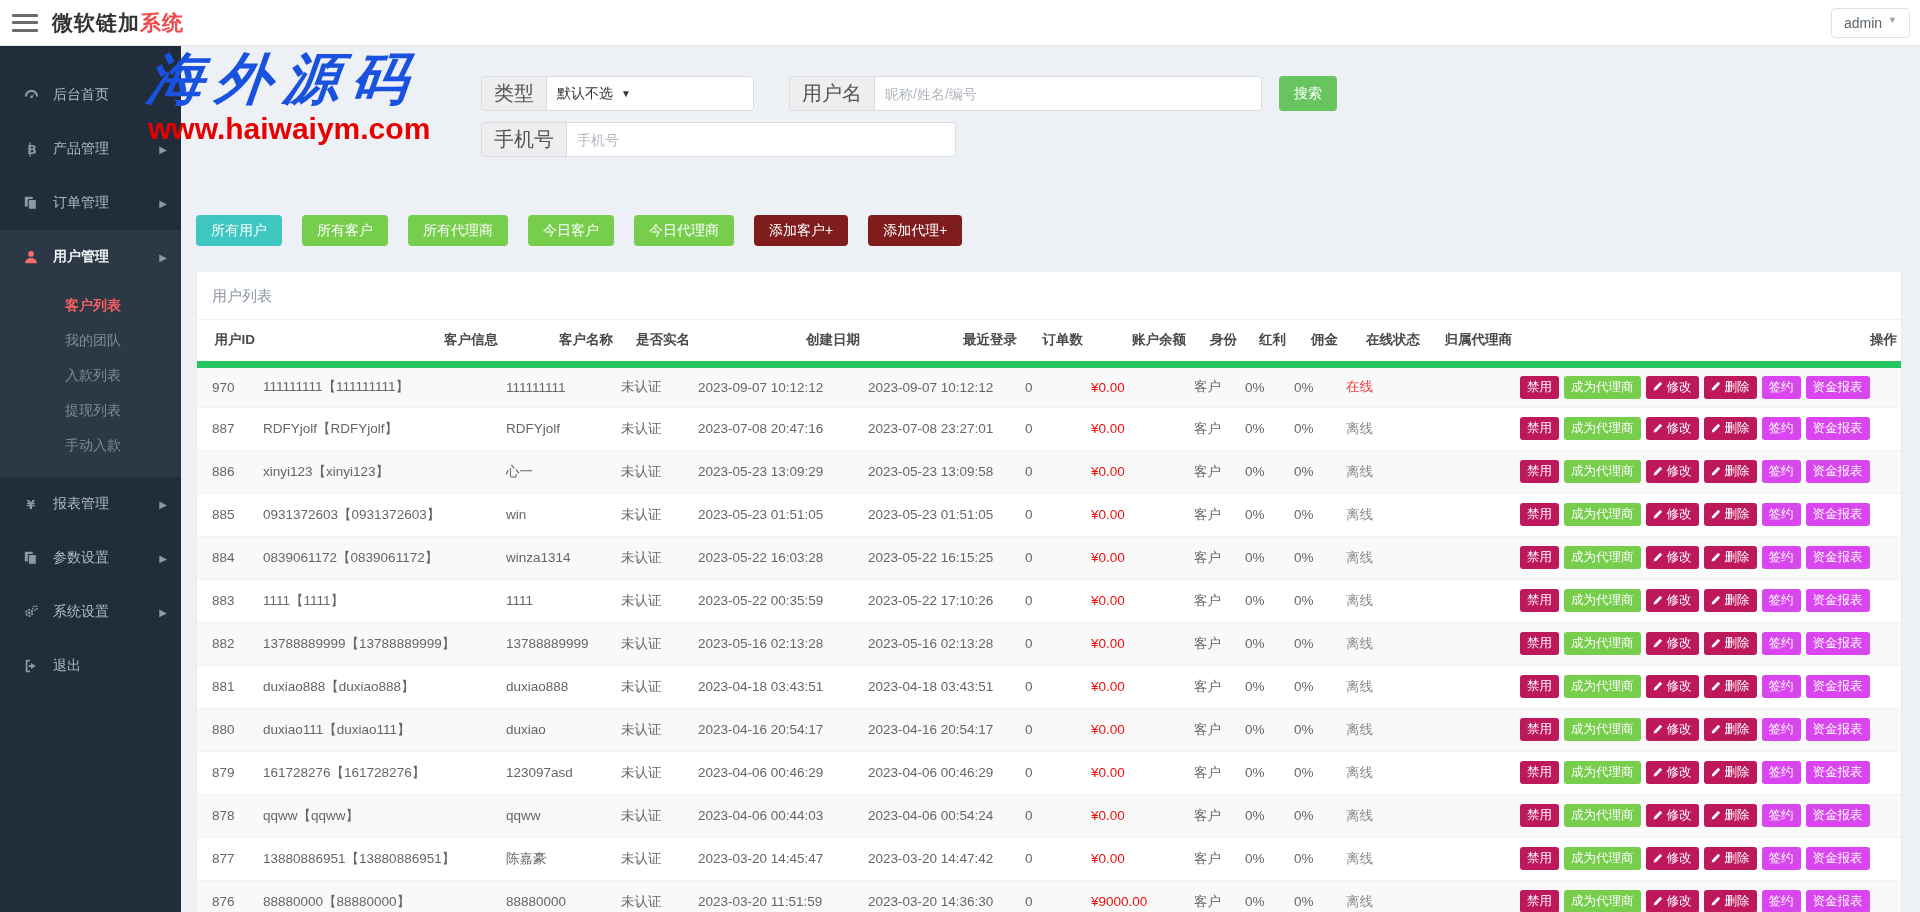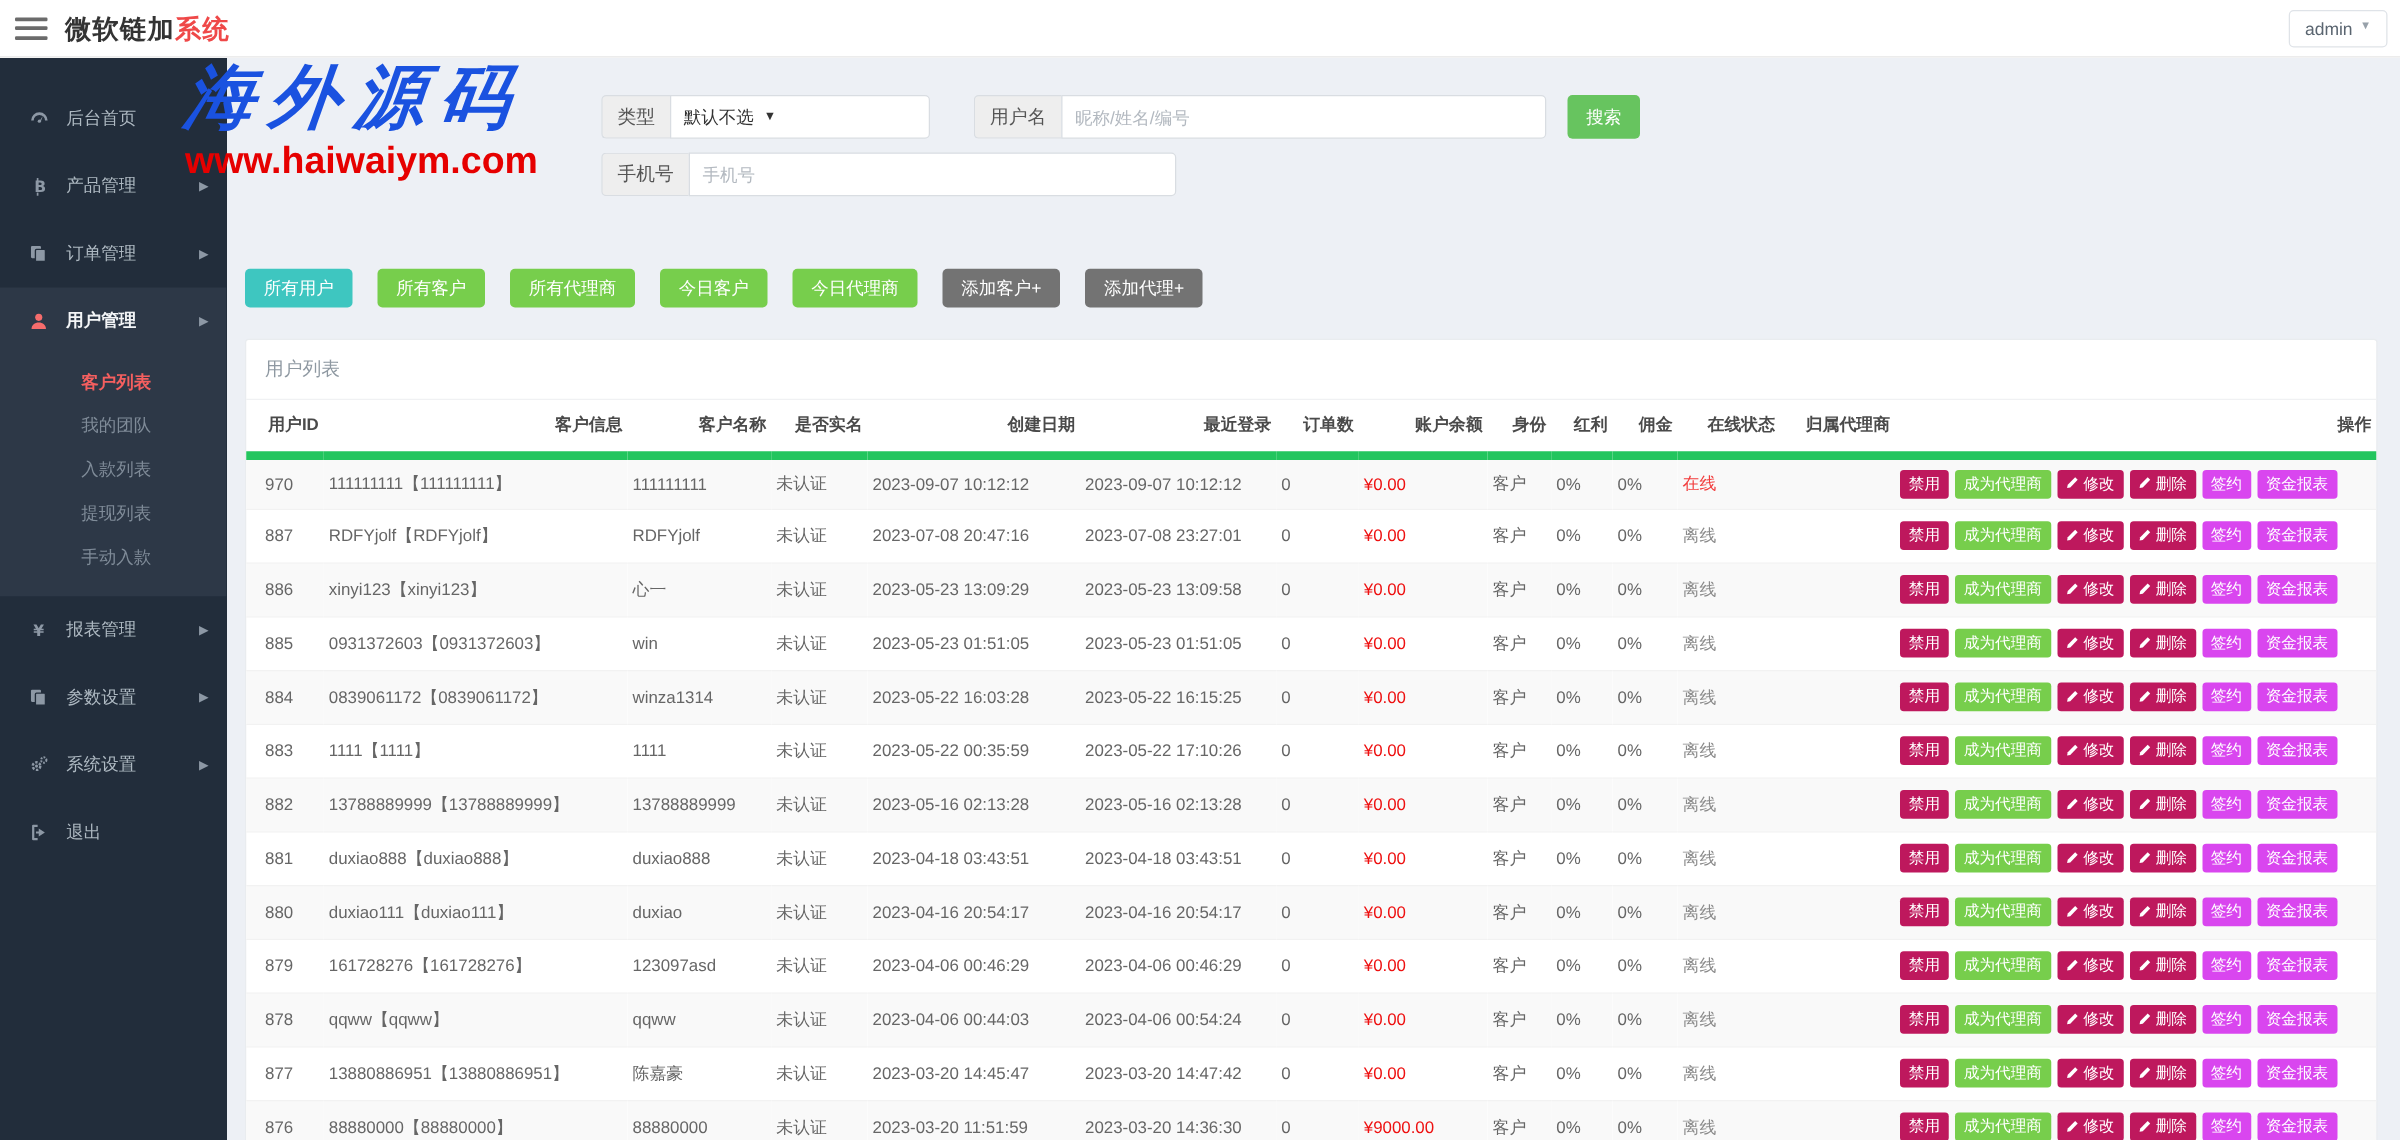--- a/index.html
+++ b/index.html
@@ -39,39 +39,39 @@
   .watermark { position:absolute; left:-33px; top:4px; z-index:40; pointer-events:none; line-height:1; }
   .wm1 { font-family:"DejaVu Serif","Liberation Serif",serif; font-style:italic; font-weight:bold;
          color:#1a52e0; font-size:56px; letter-spacing:12px; transform:skewX(-6deg); }
   .wm2 { font-family:"Liberation Sans",sans-serif; font-weight:bold; color:#e60000; font-size:30px;
          margin-top:8px; letter-spacing:0px; }
 
   .filters { padding-left:300px; padding-top:30px; }
   .filter-row { display:flex; align-items:center; margin-bottom:11px; }
   .input-group { display:flex; height:35px; border-radius:4px; }
   .ig-label { background:#eeeeee; border:1px solid #d9dde2; border-right:none; color:#555;
-              display:flex; align-items:center; padding:0 12px; border-radius:4px 0 0 4px; font-size:15px; }
+              display:flex; align-items:center; padding:0 12px; border-radius:4px 0 0 4px; font-size:20px; }
   .ig-field { border:1px solid #d9dde2; background:#fff; border-radius:0 4px 4px 0; height:35px;
               padding:0 10px; font-size:14px; color:#555; font-family:inherit; }
   .ig-field::placeholder { color:#b3b9c0; }
   .type-select { width:208px; display:flex; align-items:center; justify-content:flex-start;
                  cursor:pointer; color:#333; }
   .type-select .caret { font-size:10px; color:#333; margin-left:8px; }
   .username-input { width:388px; }
   .phone-input { width:390px; }
   .gap28 { width:35px; }
   .btn-search { margin-left:17px; height:35px; padding:0 15px; background:#67c45f; color:#fff;
                 border:none; border-radius:4px; font-size:14px; cursor:pointer; font-family:inherit; }
 
   .quick-row { display:flex; margin:58px 0 0 15px; gap:20px; }
   .q-btn { height:31px; padding:0 15px; border:none; border-radius:4px; color:#fff; font-size:14px;
            cursor:pointer; font-family:inherit; }
   .q-btn.teal { background:#3ec6c0; }
   .q-btn.green { background:#77ce4c; }
-  .q-btn.red { background:#737373; }
+  .q-btn.red { background:#7f1d1d; }
 
   
   .panel { background:#fff; margin:25px 18px 0 15px; border-radius:3px; border:1px solid #e9ecef; }
   .panel-title { height:48px; line-height:48px; padding-left:15px; color:#8e98a1; font-size:15px;
                  border-bottom:1px solid #f0f1f3; }
   table { border-collapse:collapse; table-layout:fixed; width:100%; }
   th { text-align:right; font-size:13.5px; color:#4a4a4a; font-weight:bold; height:44px;
        border-bottom:7px solid #22c55e; padding:0 4px; white-space:nowrap; overflow:hidden; }
   td { font-size:13.5px; color:#666; height:43px; border-bottom:1px solid #f2f2f2; padding:0 4px;
        white-space:nowrap; overflow:hidden; }

